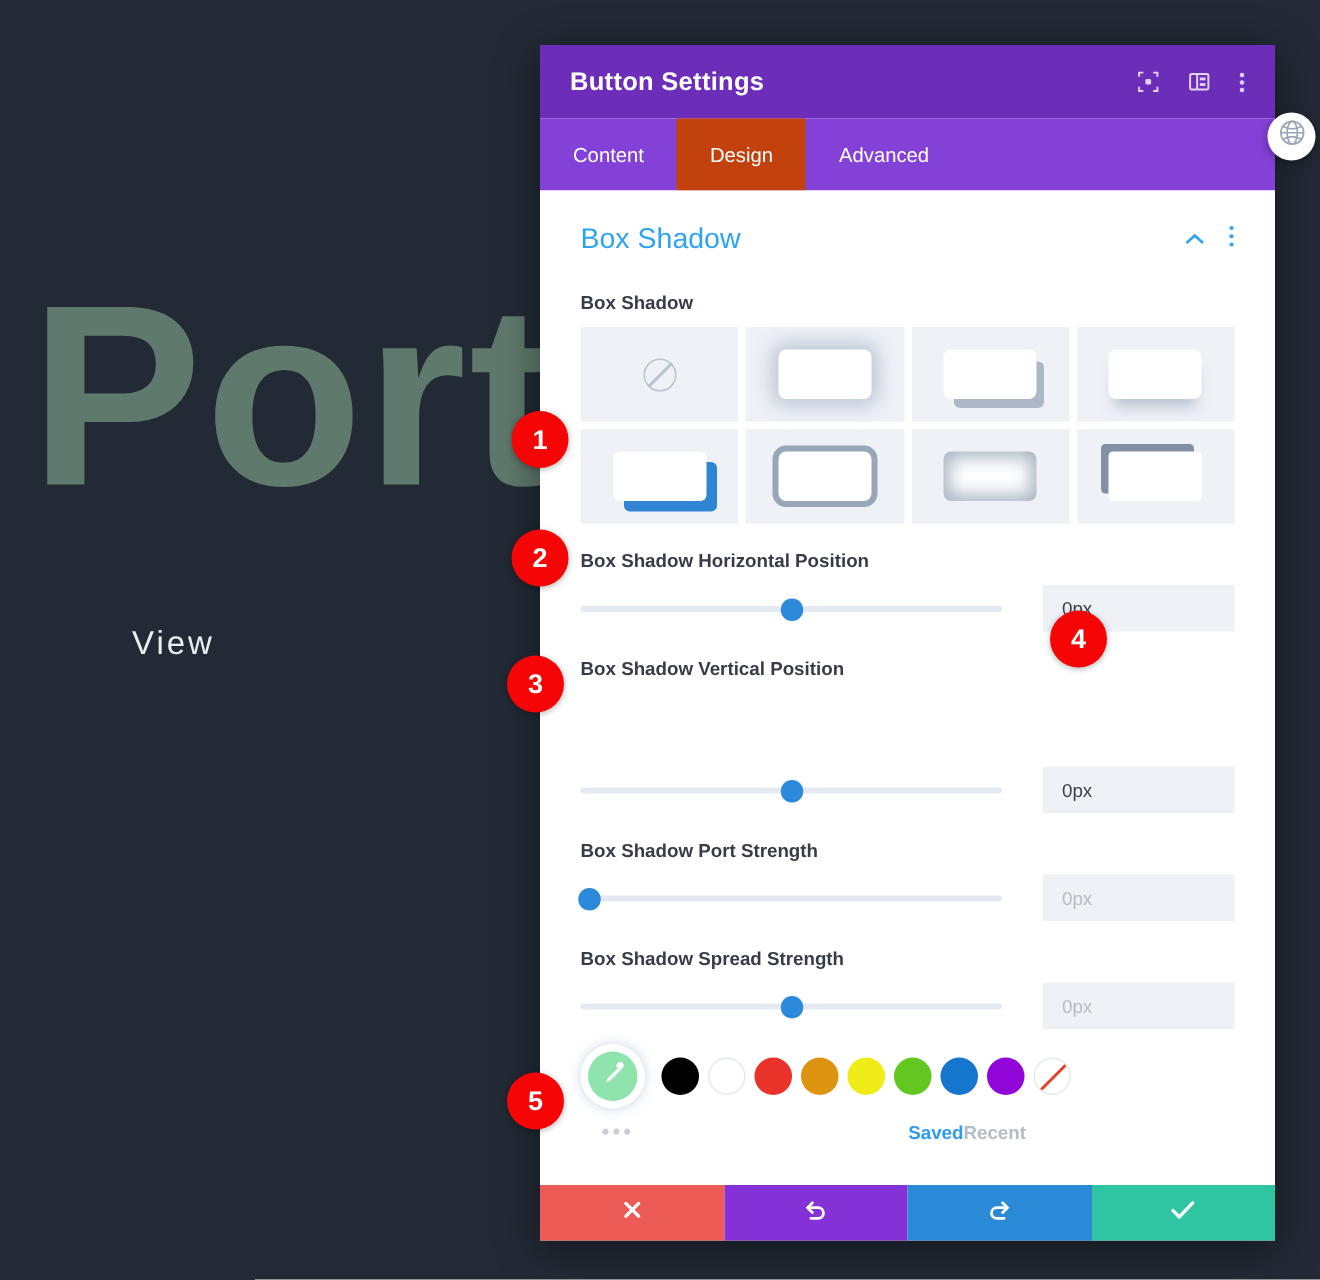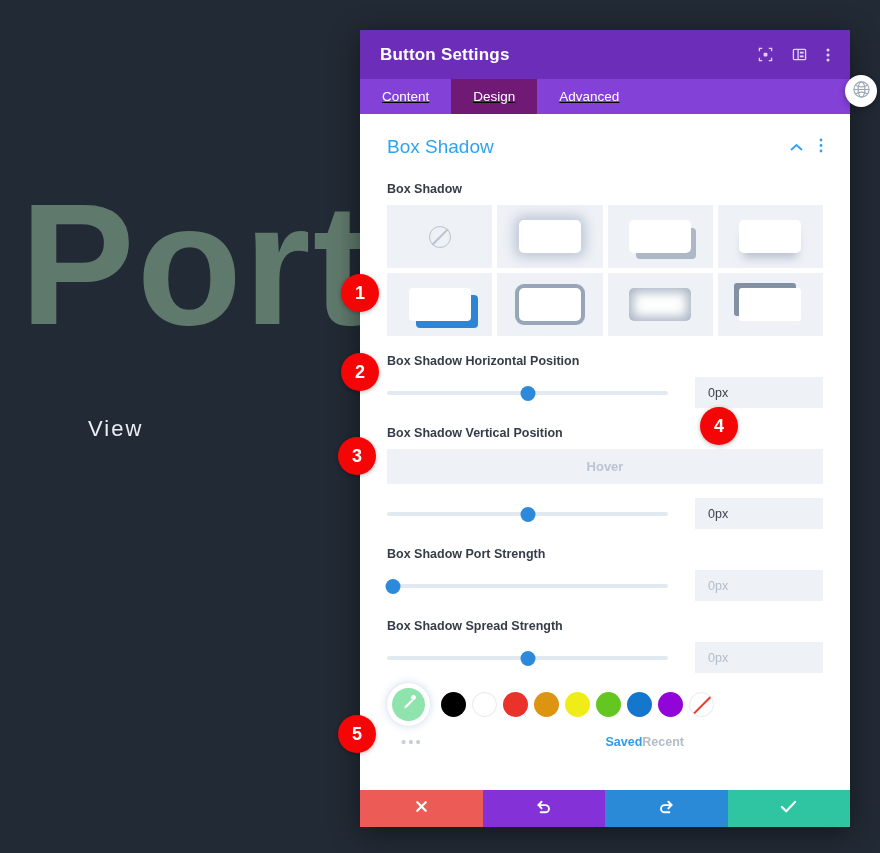--- a/index.html
+++ b/index.html
@@ -49,34 +49,33 @@
   }
   .modal-title {
     color: #fff; font-size: 17px; font-weight: bold;
     letter-spacing: .2px;
     flex: 1;
   }
   .hdr-icons { display: flex; align-items: center; gap: 19px; }
   .hdr-icon { color: #e3d2f7; display: flex; align-items: center; justify-content: center; cursor: pointer; }
 
   .modal-tabs {
-    height: 35px;
+    height: 48px;
     background: #8441d8;
     display: flex;
     flex: none;
-    text-decoration: underline;
   }
   .tab {
     padding: 0 22px;
     display: flex; align-items: center; justify-content: center;
     color: #ffffff; font-size: 13.5px;
     cursor: pointer;
     background: transparent;
   }
-  .tab.active { background: #701a75; }
+  .tab.active { background: #c2410c; }
 
   .modal-body {
     flex: 1;
     background: #fff;
     overflow: hidden;
     padding: 0 27px;
     position: relative;
   }
 
   .section-head {
@@ -357,21 +356,20 @@
     <div class="slider-row">
       <div class="slider">
         <div class="track"></div>
         <div class="knob" style="left:50%"></div>
       </div>
       <div class="num-input">0px</div>
     </div>
 
     <div class="field-label">Box Shadow Vertical Position</div>
     <div class="state-toggle">
-      <div class="state-btn off">Hover</div>
     </div>
     <div class="slider-row" style="margin-top:14px">
       <div class="slider">
         <div class="track"></div>
         <div class="knob" style="left:50%"></div>
       </div>
       <div class="num-input">0px</div>
     </div>
 
     <div class="field-label">Box Shadow Port Strength</div>

